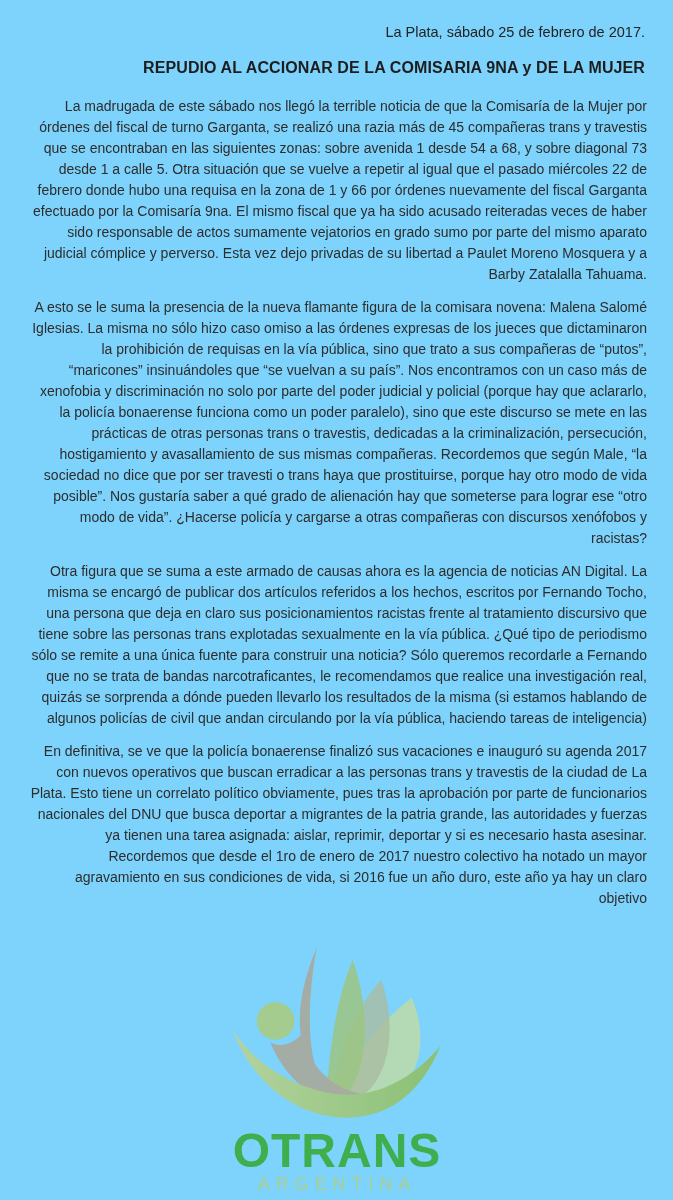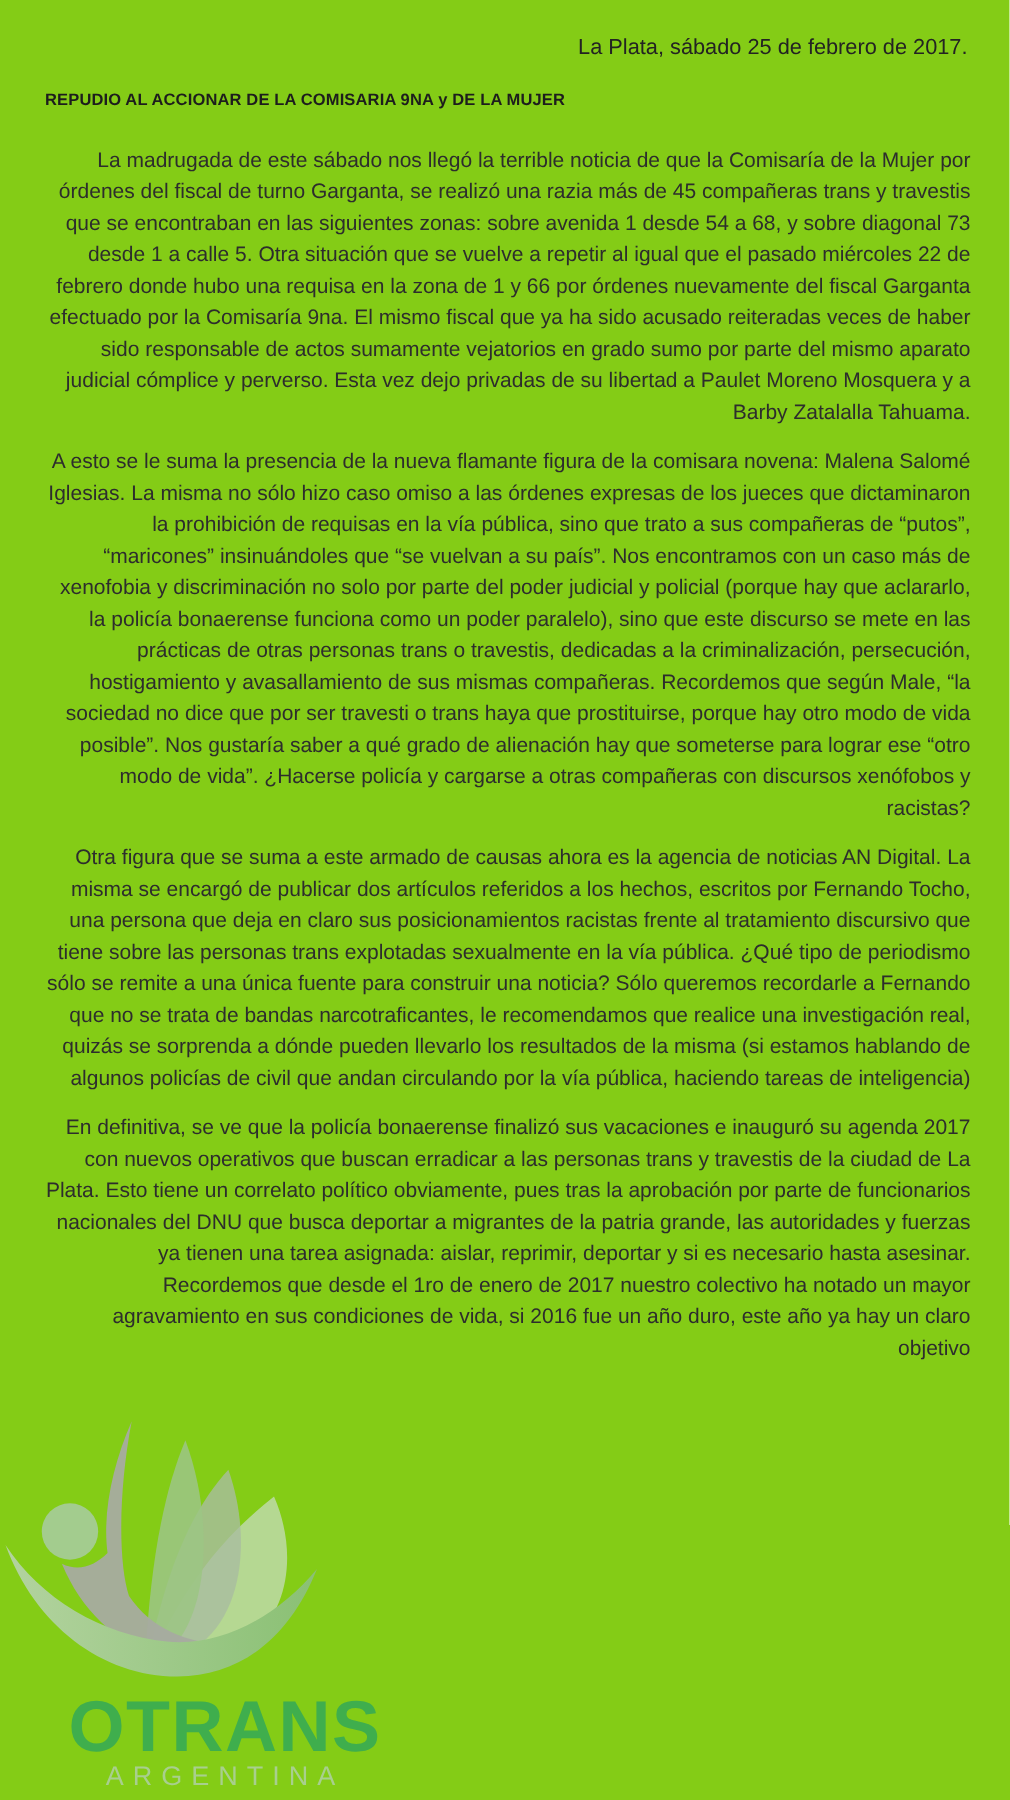--- a/index.html
+++ b/index.html
@@ -5,57 +5,58 @@
   * { margin: 0; padding: 0; box-sizing: border-box; }
   html, body {
     font-family: "Liberation Sans", sans-serif;
     background: #ffffff;
   }
   .page {
     position: relative;
     width: 673px;
     height: 1200px;
     margin: 0 auto;
-    background: #84cc16;
+    background: #7dd3fc;
     overflow: hidden;
     color: #2d2d2d;
   }
   .content {
     padding: 22px 28px 0 30px;
   }
   .date-line {
     font-size: 14.5px;
     line-height: 21px;
     text-align: right;
     color: #232323;
   }
   .doc-title {
     margin: 14px 0 18px 0;
-    font-size: 11px;
+    font-size: 16px;
     line-height: 21px;
     font-weight: 700;
     color: #1d1d1d;
     letter-spacing: 0.1px;
+    text-align: right;
   }
   .doc-paragraph {
     width: 617px;
     font-size: 14px;
     line-height: 21px;
     margin: 0 0 12px 0;
     color: #2d2d2d;
     text-align: right;
   }
   .logo {
     position: absolute;
     top: 944px;
     left: 0;
     right: 0;
     display: flex;
     flex-direction: column;
-    align-items: flex-start;
+    align-items: center;
   }
   .logo-graphic { display: block; }
   .wordmark-svg { display: block; margin-top: 0px; }
   .wordmark {
     font-family: "Liberation Sans", sans-serif;
     font-size: 48px;
     font-weight: 700;
     letter-spacing: 1px;
   }
   .subtitle {

